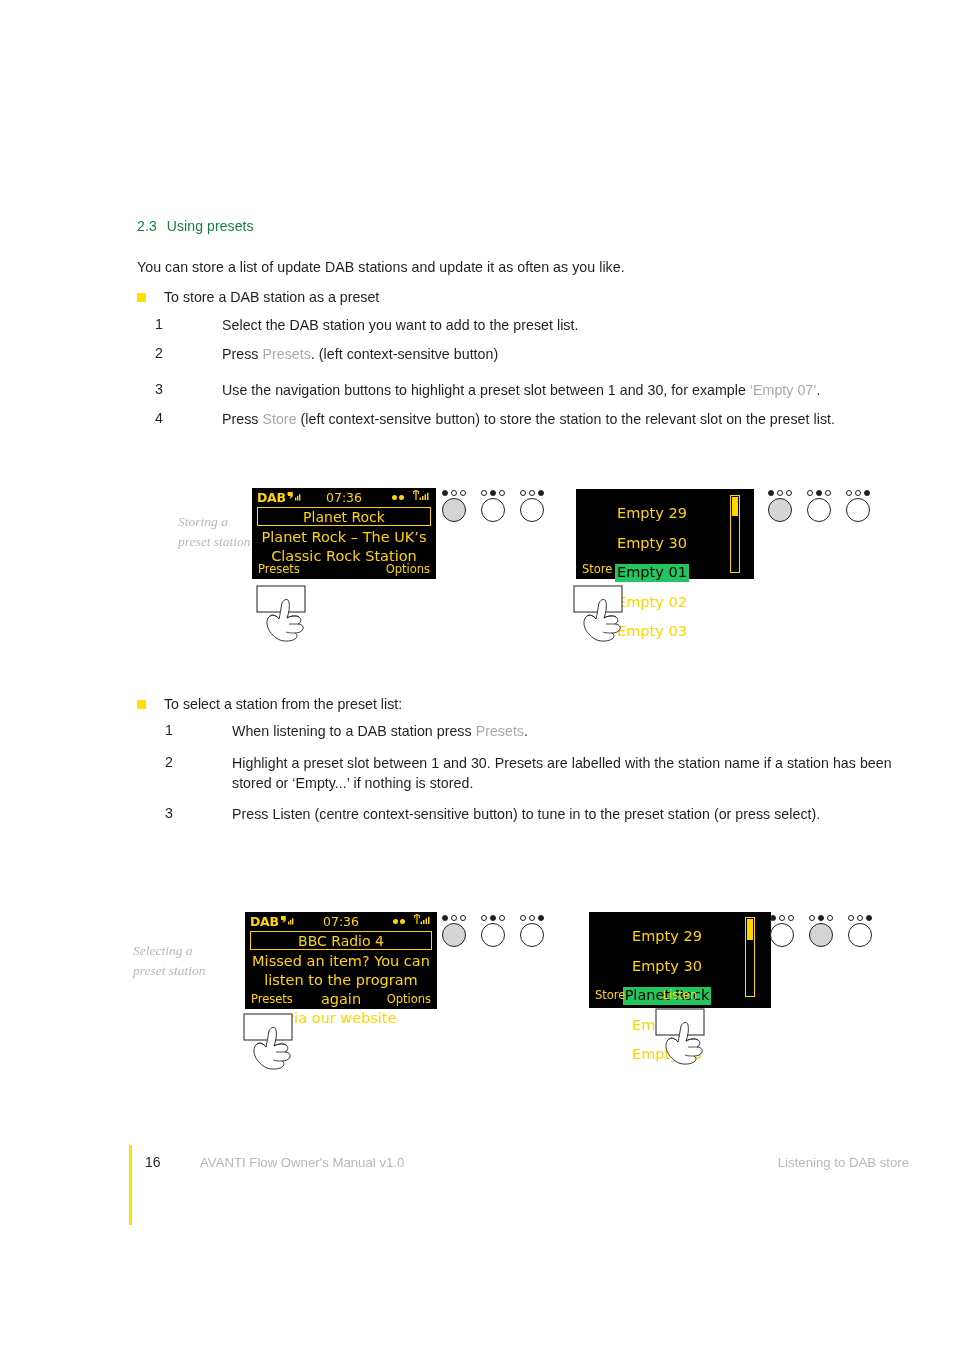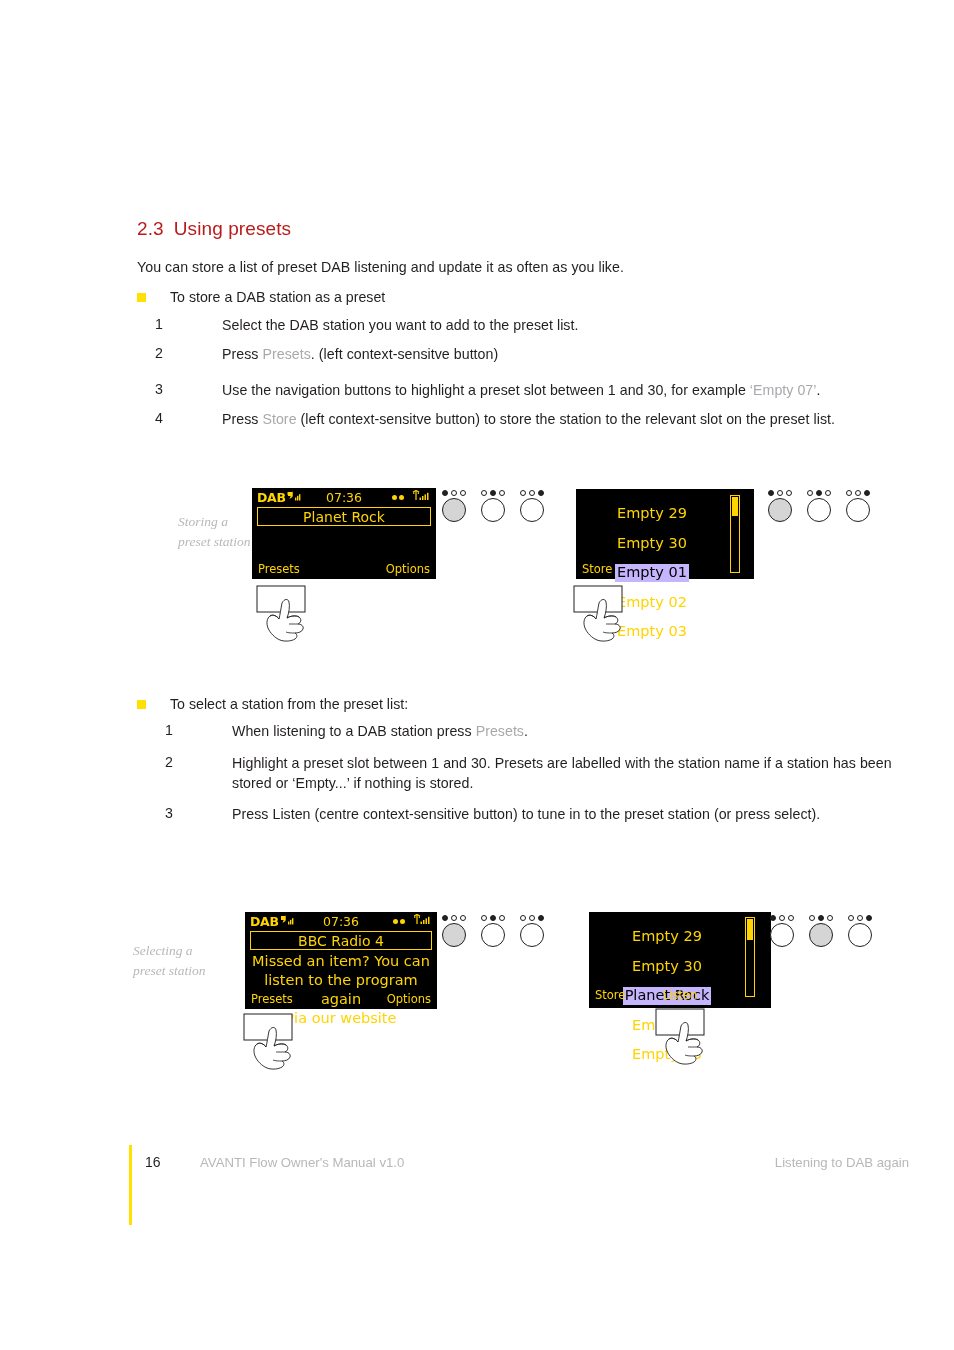--- a/index.html
+++ b/index.html
@@ -14,23 +14,23 @@
     font-family: "Liberation Sans", sans-serif;
     color: #231f20;
     overflow: hidden;
   }
 
   
   .section-heading {
     position: absolute;
     left: 137px;
     top: 218px;
-    font-size: 19px;
+    font-size: 14px;
     font-weight: 400;
-    color: #b91c1c;
+    color: #15803d;
     letter-spacing: 0.1px;
   }
   .section-heading .num { margin-right: 10px; }
 
   .intro-para {
     position: absolute;
     left: 137px;
     top: 259px;
     font-size: 14.2px;
     color: #231f20;
@@ -38,21 +38,21 @@
   }
 
   
   .sub-head {
     position: absolute;
     left: 137px;
     font-size: 14.2px;
     color: #231f20;
     display: flex;
     align-items: center;
-    gap: 24px;
+    gap: 18px;
   }
   .sub-head .sq {
     width: 9px;
     height: 9px;
     background: #ffe000;
     display: inline-block;
     flex: 0 0 auto;
   }
   #subhead-store { top: 289px; }
   #subhead-select { top: 696px; }
@@ -176,21 +176,21 @@
     text-align: center;
     font-size: 14.5px;
     line-height: 17.6px;
   }
   .lcd-list .row { display: block; margin-top: 12px; }
   .lcd-list .row span {
     display: inline-block;
     padding: 0 2px;
   }
   .lcd-list .row.sel span {
-    background: #c4b5fd;
+    background: #22c55e;
     color: #000000;
   }
   .scrollbar {
     position: absolute;
     border: 1.5px solid #ffd400;
     box-sizing: border-box;
   }
   .scrollbar .thumb {
     position: absolute;
     left: 1px; right: 1px;
@@ -251,21 +251,21 @@
     color: #b6b8ba;
   }
 </style>
 </head>
 <body>
 
 <div class="section-heading">
   <span class="num">2.3</span><span>Using presets</span>
 </div>
 
-<div class="intro-para">You can store a list of preset DAB listening and update it as often as you like.</div>
+<div class="intro-para">You can store a list of update DAB stations and update it as often as you like.</div>
 
 <div class="sub-head" id="subhead-store">
   <span class="sq"></span>
   <span>To store a DAB station as a preset</span>
 </div>
 
 <div class="steps-a">
   <div class="step" id="s1">
     <span class="n">1</span>
     <span class="body"><span>Select the DAB station you want to add to the preset list.</span><span class="dim"></span><span></span></span>
@@ -317,20 +317,24 @@
             <rect x="13" y="6" width="1.5" height="4" fill="#ffd400"></rect>
             <rect x="15.5" y="4.4" width="1.5" height="5.6" fill="#ffd400"></rect>
             <rect x="18" y="2.8" width="1.5" height="7.2" fill="#ffd400"></rect>
           </svg>
         </span>
       </span>
     </div>
 
     <div class="lcd-title" style="top:19px;">Planet Rock</div>
 
+    <div class="lcd-body" style="top:40px;">
+      <div>Planet Rock – The UK’s</div>
+      <div>Classic Rock Station</div>
+    </div>
 
     <div class="lcd-softkeys">
       <span class="sk-left">Presets</span>
       <span class="sk-right">Options</span>
     </div>
   </div>
 
   <div class="hand" style="left:256px; top:585px;">
     <svg width="80" height="70" viewBox="0 0 80 70">
       <rect x="1" y="1" width="48" height="26" fill="#ffffff" stroke="#231f20" stroke-width="1"></rect>
@@ -603,13 +607,13 @@
         </div>
       <div class="knob"></div>
     </div>
   </div>
 
 </div>
 
 <div class="footer-bar"></div>
 <div class="footer-pageno">16</div>
 <div class="footer-left">AVANTI Flow Owner's Manual v1.0</div>
-<div class="footer-right">Listening to DAB again</div>
+<div class="footer-right">Listening to DAB store</div>
 
 </body></html>

